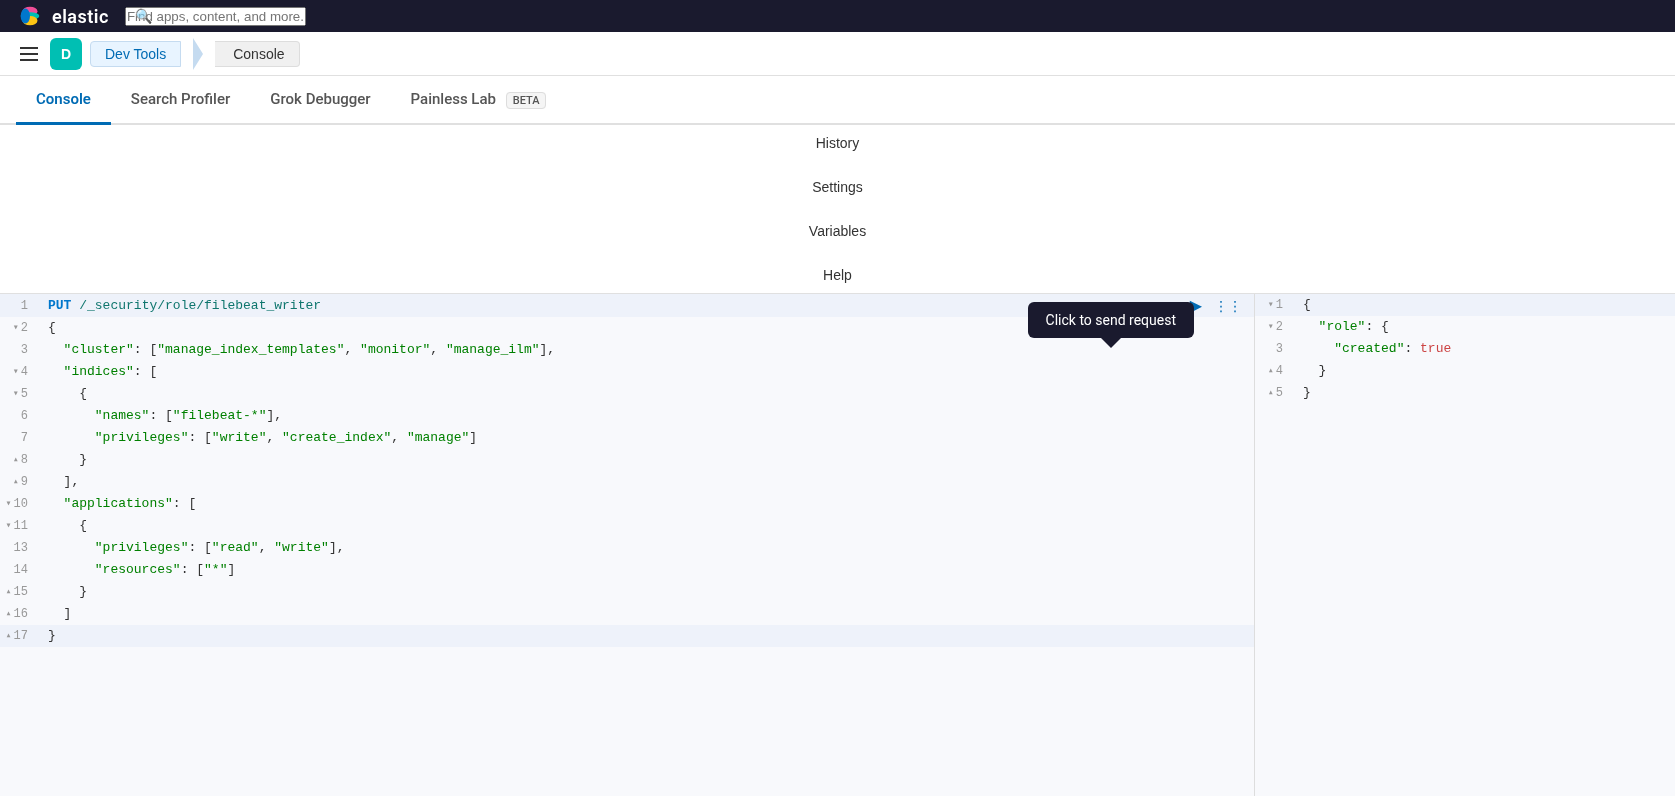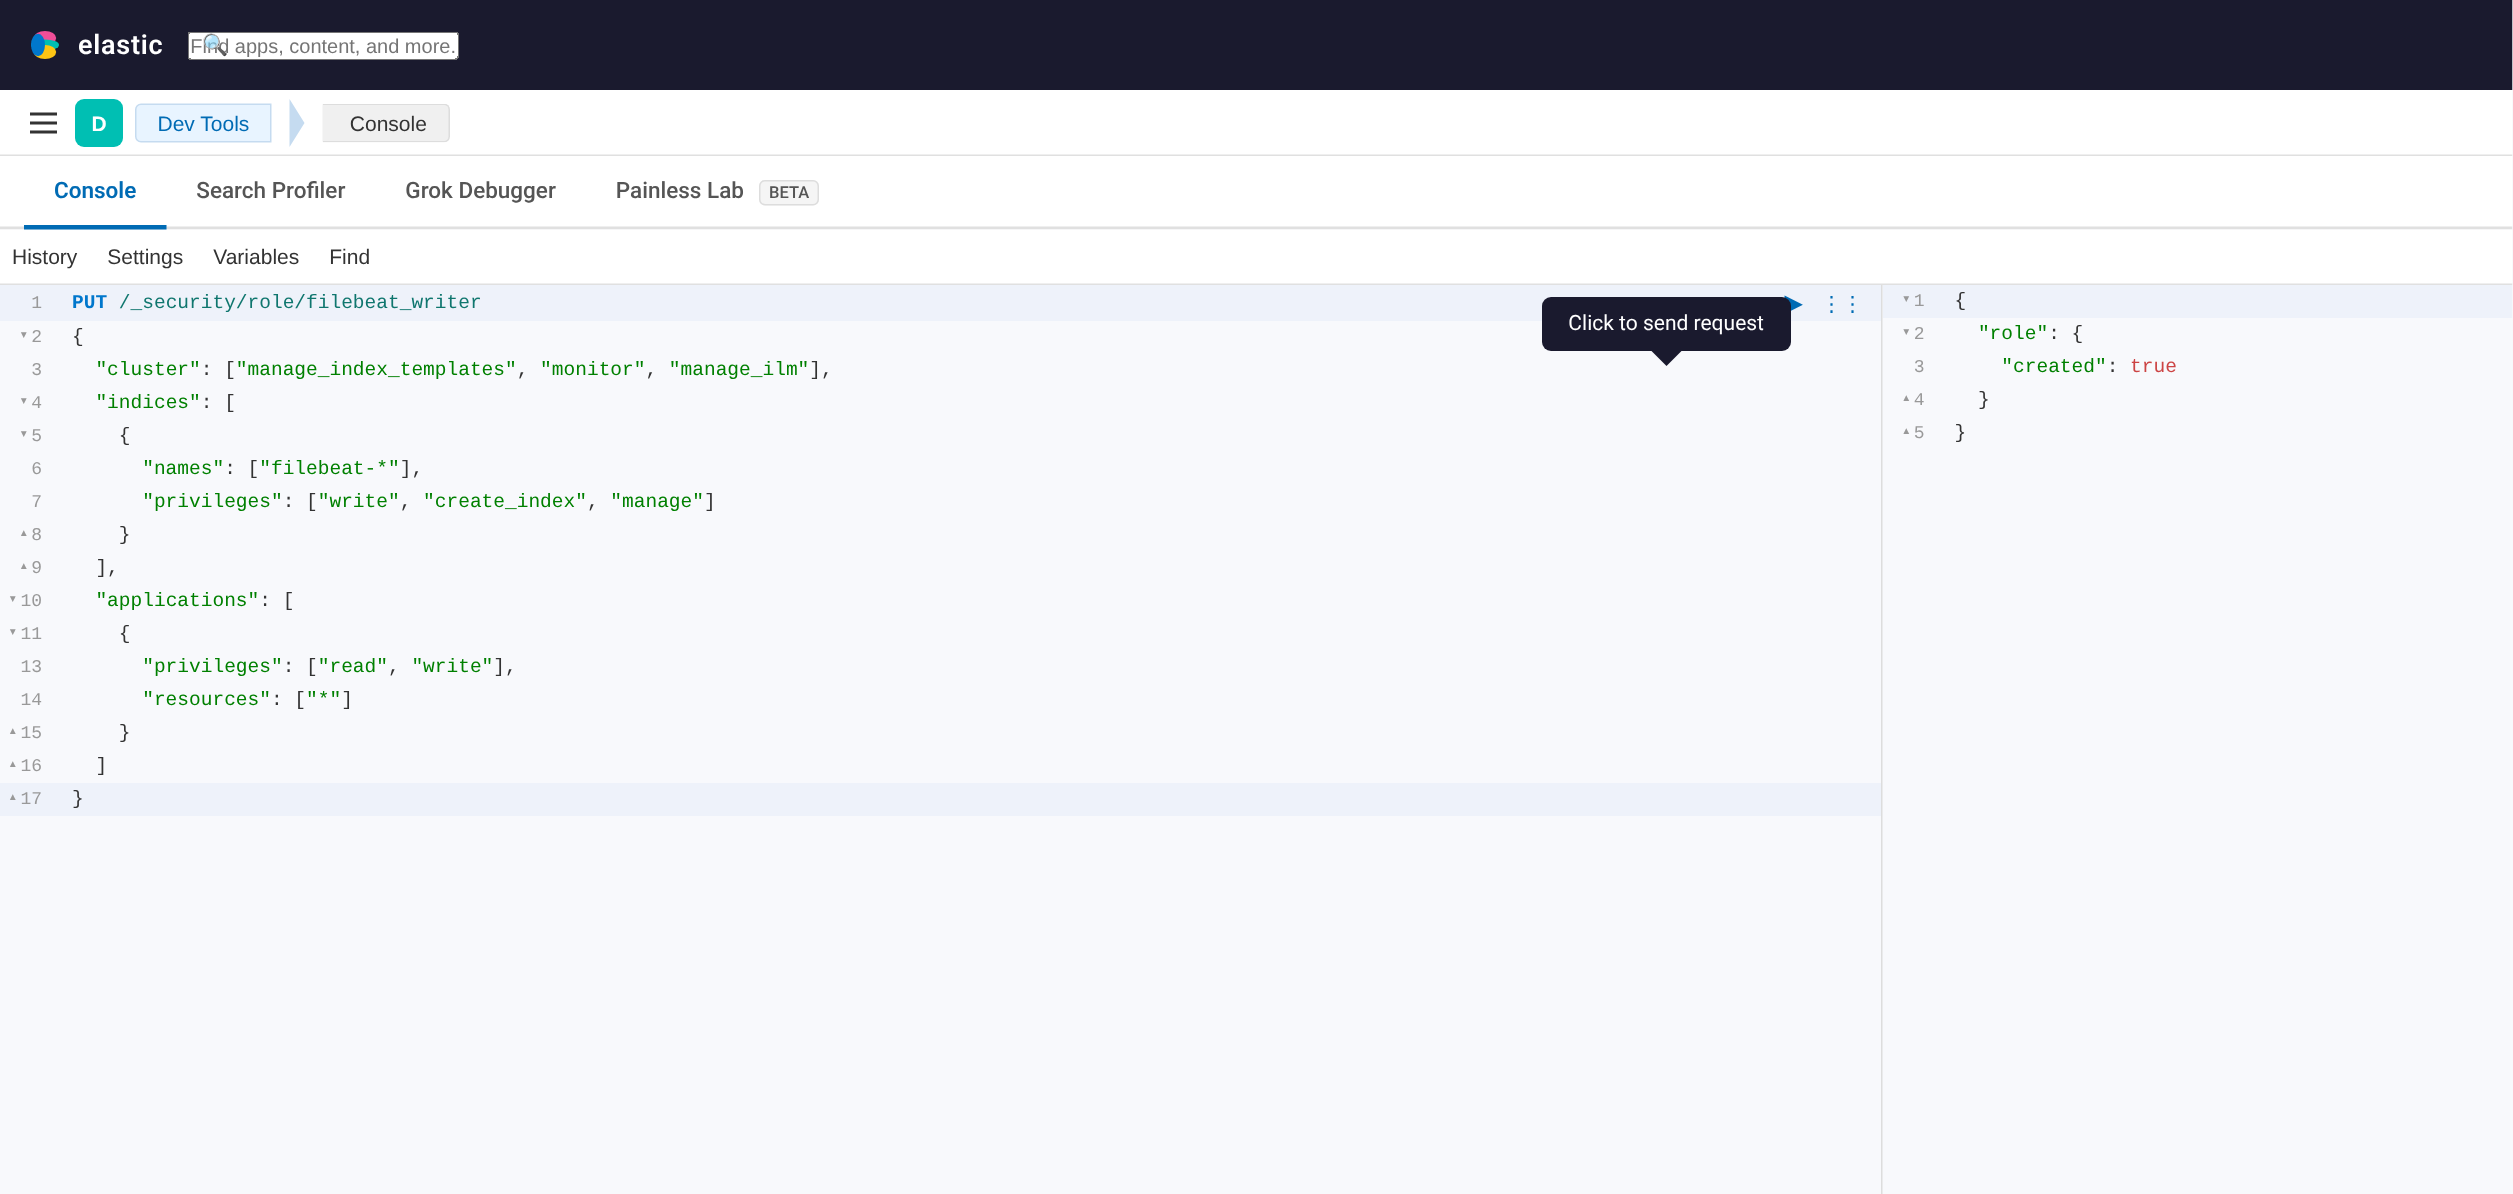--- a/index.html
+++ b/index.html
@@ -1,21 +1,21 @@
 <!DOCTYPE html>
 <html><head>
   <meta charset="utf-8">
   <style>
     * { box-sizing: border-box; margin: 0; padding: 0; }
     body { font-family: -apple-system, BlinkMacSystemFont, 'Segoe UI', Roboto, sans-serif; background: #f5f7fa; }
 
     
     .top-bar {
       background: #1a1a2e;
-      height: 60px;
+      height: 32px;
       display: flex;
       align-items: center;
       padding: 0 16px;
       gap: 16px;
     }
     .elastic-logo {
       display: flex;
       align-items: center;
       gap: 8px;
     }
@@ -148,23 +148,24 @@
       color: #555;
       margin-left: 6px;
       font-weight: 500;
     }
 
     
     .toolbar {
       background: white;
       display: flex;
       align-items: center;
-      padding: 6px 8px;
+      padding: 6px 31px;
       gap: 20px;
       border-bottom: 1px solid #e0e0e0;
+      flex-direction: column;
     }
     .toolbar-btn {
       background: none;
       border: none;
       cursor: pointer;
       font-size: 14px;
       color: #333;
       font-weight: 500;
       padding: 4px 0;
     }
@@ -344,21 +345,21 @@
   <div class="tab">
     <span>Painless Lab</span>
     <span class="beta-badge">BETA</span>
   </div>
 </div>
 
 <div class="toolbar">
   <button class="toolbar-btn">History</button>
   <button class="toolbar-btn">Settings</button>
   <button class="toolbar-btn">Variables</button>
-  <button class="toolbar-btn">Find</button>
+  <button class="toolbar-btn">Help</button>
 </div>
 
 <div class="main-content">
 
   <div class="editor-panel">
     <div class="code-editor">
 
       <div class="code-line highlight" style="display:flex;align-items:center;">
         <div class="line-num">
             <span>1</span>

